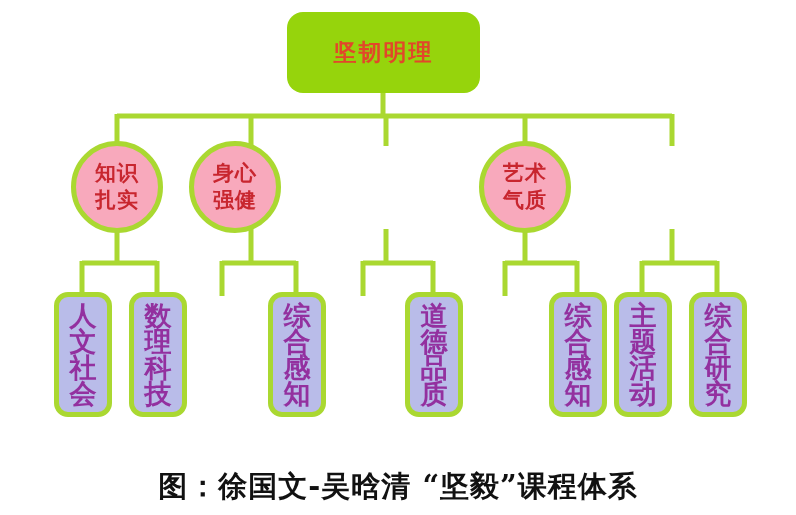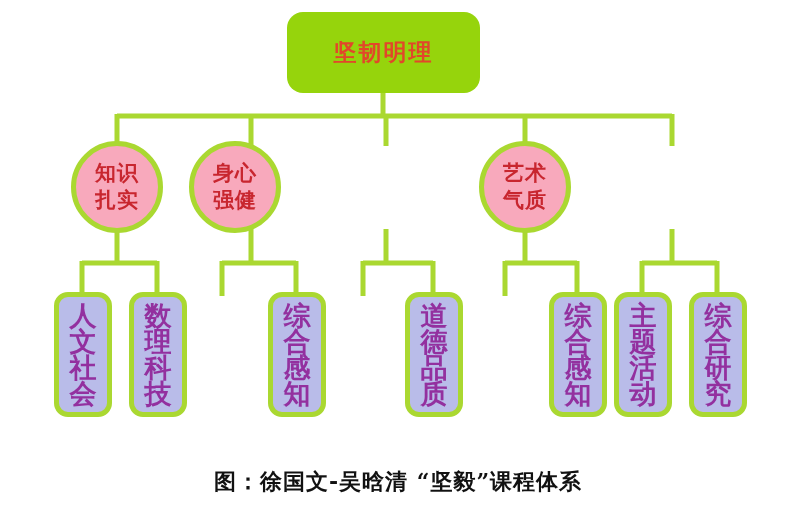--- a/index.html
+++ b/index.html
@@ -40,21 +40,21 @@
     display:flex;align-items:center;justify-content:center;
   }
   .leaf .vtext{
     width:1.05em;word-break:break-all;text-align:center;
     color:var(--leaf-text-purple);font-size:27px;font-weight:bold;line-height:26px;
   }
 
   .caption{
     position:absolute;left:0;top:467px;width:796px;text-align:center;
     font-family:"DejaVu Serif","Liberation Serif",serif;font-weight:600;
-    font-size:22px;color:var(--caption-black);letter-spacing:1px;
+    font-size:29px;color:var(--caption-black);letter-spacing:1px;
   }
 </style>
 </head>
 <body>
 
 <div class="canvas">
 
   <svg class="connectors" viewBox="0 0 796 515" xmlns="http://www.w3.org/2000/svg">
     <path d="M383,90 V116 M117,116 H672 M117,114 V146 M251,114 V146 M386,114 V146 M525,114 V146 M672,114 V146"></path>
     <path d="M117,229 V263 M82,263 H157 M82,261 V296 M157,261 V296"></path>

